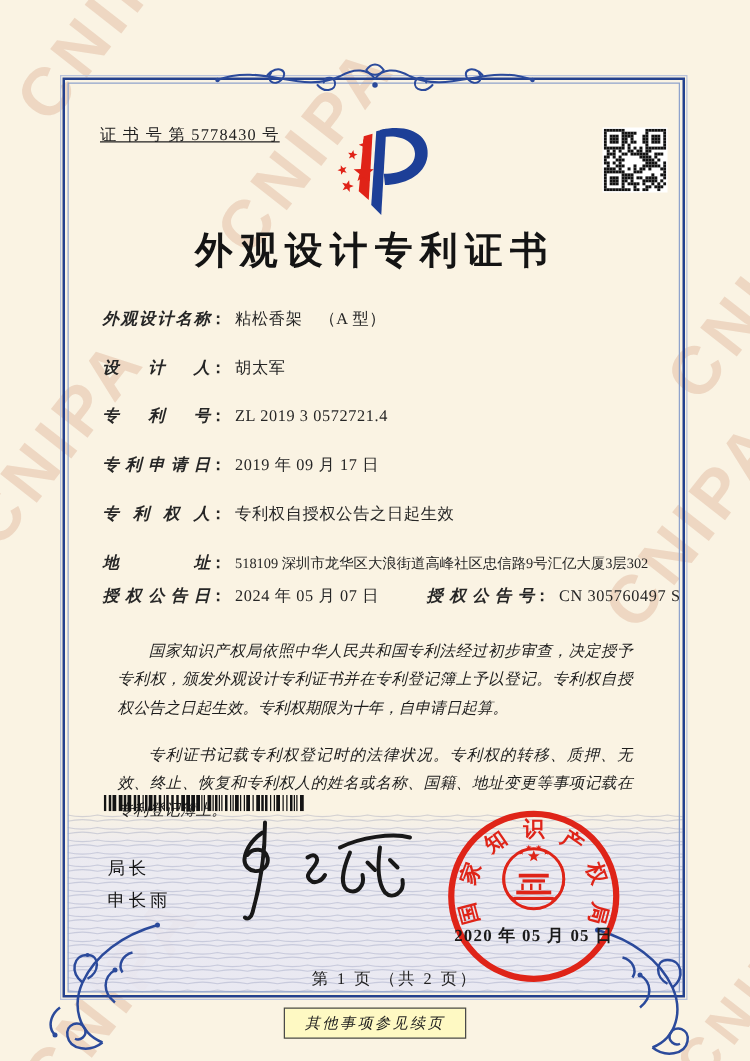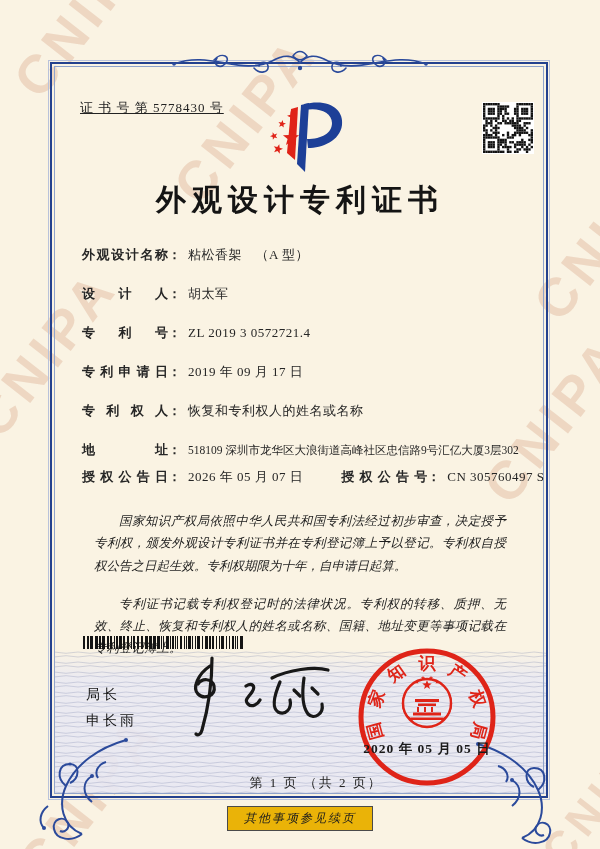--- a/index.html
+++ b/index.html
@@ -24,21 +24,21 @@
   
   .cert-no{position:absolute;left:80px;top:99px;font-size:13px;color:#222;letter-spacing:1px;text-decoration:underline;}
   .logo{position:absolute;left:250px;top:96px;width:100px;height:82px;}
   .qr{position:absolute;left:482px;top:102px;width:50px;height:50px;background:#fff;padding:1px;}
   .title{position:absolute;left:0;top:180px;width:100%;text-align:center;
          font-size:30px;font-weight:bold;letter-spacing:6px;color:#141414;}
 
   
   .row{position:absolute;left:82px;font-size:13px;color:#262626;white-space:nowrap;}
   .lbl{display:inline-block;width:86px;text-align:justify;text-align-last:justify;
-       font-weight:bold;color:#262626;vertical-align:bottom;}
+       font-weight:bold;color:#262626;vertical-align:bottom;font-style:italic;}
   .colon{font-weight:bold;}
   .val{margin-left:7px;letter-spacing:0.5px;}
   .val-small{margin-left:7px;font-size:11.5px;letter-spacing:0;}
   .pair2{margin-left:38px;}
 
   
   .body-text{position:absolute;left:78px;top:494px;width:444px;font-size:12.5px;
              line-height:1.78;color:#1d1d1d;font-style:italic;text-align:justify;}
   .body-text p{margin:16px;text-indent:2em;}
 
@@ -46,21 +46,21 @@
   .barcode{position:absolute;left:83px;top:636px;}
   .sig-title{position:absolute;left:86px;top:686px;font-family:Liberation Sans, sans-serif;
              font-size:14px;color:#151515;letter-spacing:3px;}
   .sig-name{position:absolute;left:86px;top:712px;font-family:Liberation Mono, monospace;
             font-size:14px;color:#151515;letter-spacing:3px;}
   .signature{position:absolute;left:168px;top:652px;}
   .seal{position:absolute;left:354px;top:644px;}
   .page-info{position:absolute;left:16px;top:774px;width:100%;text-align:center;
              font-size:13px;color:#222;letter-spacing:2px;}
   .note-box{position:absolute;left:50%;top:806px;transform:translateX(-50%);
-            border:1px solid #4a4a4a;background:#eab308;padding:3px 16px;
+            border:1px solid #4a4a4a;background:#fef9c3;padding:3px 16px;
             font-size:12px;font-style:italic;color:#1d1d1d;letter-spacing:2px;white-space:nowrap;}
 
   .ornament{position:absolute;pointer-events:none;}
 </style>
 </head>
 <body>
 
 <div class="page">
 
   <div class="wm" style="left:-12px;top:-18px;">CNIPA</div>
@@ -425,27 +425,27 @@
   <div class="row" style="top:285px;">
     <span class="lbl">设计人</span><span class="colon">：</span><span class="val">胡太军</span>
   </div>
   <div class="row" style="top:324px;">
     <span class="lbl">专利号</span><span class="colon">：</span><span class="val">ZL 2019 3 0572721.4</span>
   </div>
   <div class="row" style="top:363px;">
     <span class="lbl">专利申请日</span><span class="colon">：</span><span class="val">2019 年 09 月 17 日</span>
   </div>
   <div class="row" style="top:402px;">
-    <span class="lbl">专利权人</span><span class="colon">：</span><span class="val">恢复和专利权人的姓名或名称</span>
+    <span class="lbl">专利权人</span><span class="colon">：</span><span class="val">专利权自授权公告之日起生效</span>
   </div>
   <div class="row" style="top:441px;">
     <span class="lbl">地址</span><span class="colon">：</span><span class="val val-small">518109 深圳市龙华区大浪街道高峰社区忠信路9号汇亿大厦3层302</span>
   </div>
   <div class="row" style="top:468px;">
-    <span class="lbl">授权公告日</span><span class="colon">：</span><span class="val">2026 年 05 月 07 日</span><span class="pair2"><span class="lbl">授权公告号</span><span class="colon">：</span><span class="val">CN 305760497 S</span></span>
+    <span class="lbl">授权公告日</span><span class="colon">：</span><span class="val">2024 年 05 月 07 日</span><span class="pair2"><span class="lbl">授权公告号</span><span class="colon">：</span><span class="val">CN 305760497 S</span></span>
   </div>
 
   <div class="body-text">
     <p>国家知识产权局依照中华人民共和国专利法经过初步审查，决定授予专利权，颁发外观设计专利证书并在专利登记簿上予以登记。专利权自授权公告之日起生效。专利权期限为十年，自申请日起算。</p>
     <p>专利证书记载专利权登记时的法律状况。专利权的转移、质押、无效、终止、恢复和专利权人的姓名或名称、国籍、地址变更等事项记载在专利登记簿上。</p>
   </div>
 
   <svg class="barcode" width="162" height="13" viewBox="0 0 162 13">
     <g id="barcodeBars" fill="#141414">
         <rect x="0" y="0" width="2" height="13"></rect>

